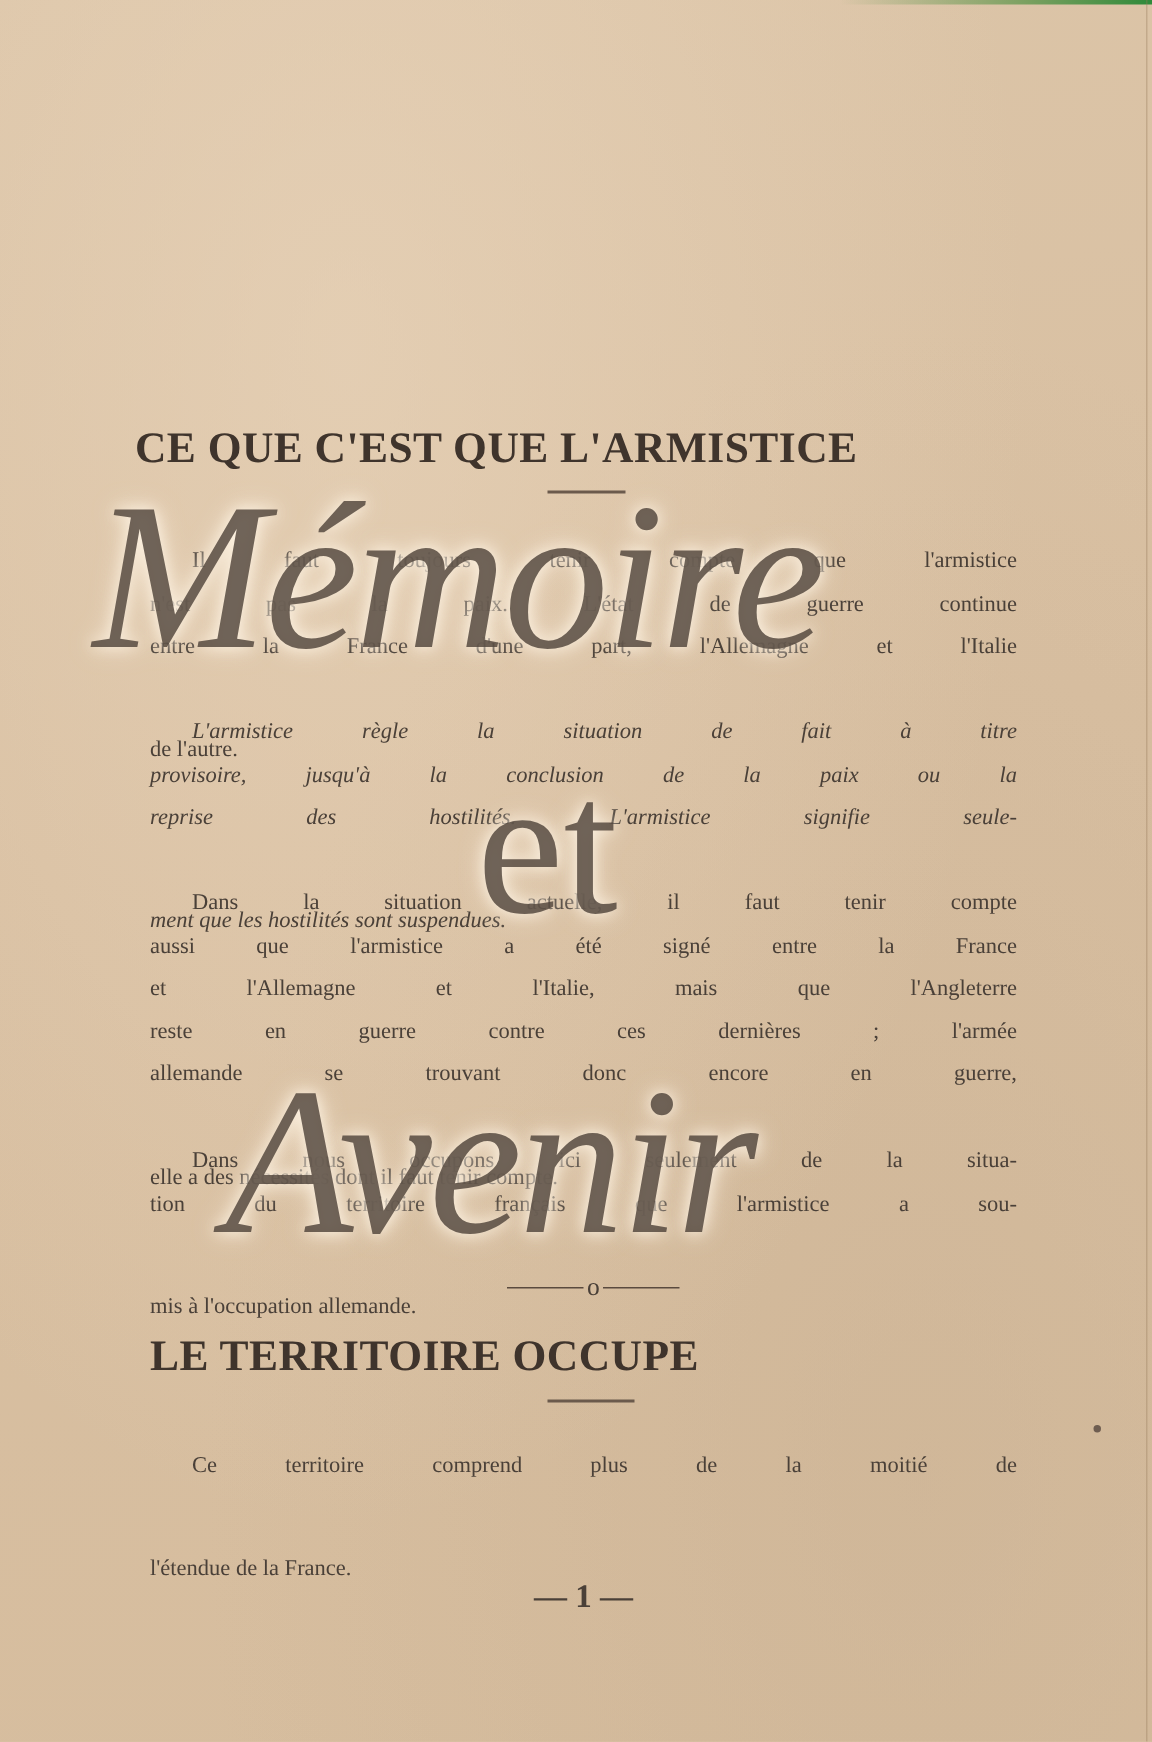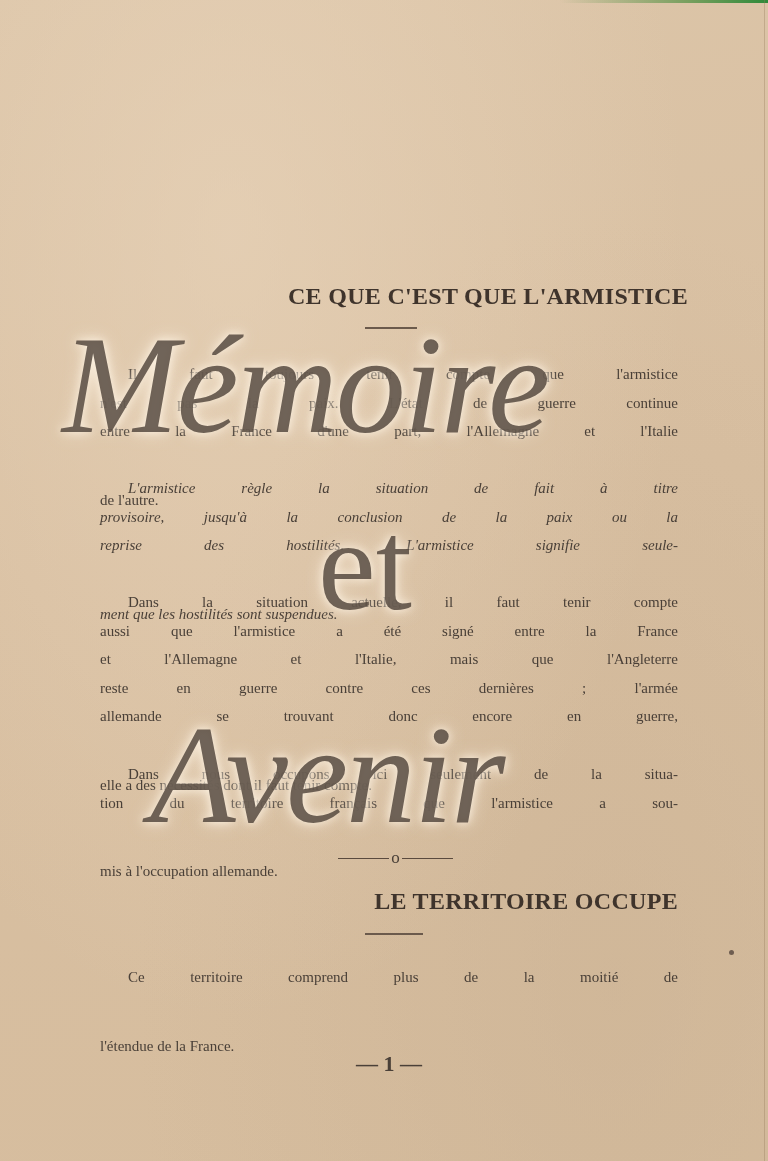--- a/index.html
+++ b/index.html
@@ -40,23 +40,23 @@
       left: 100px;
       top: 0;
       width: 578px;
       font-family: "Liberation Serif", "DejaVu Serif", serif;
       color: #4a4038;
     }
     .heading {
       position: absolute;
       left: 0;
       width: 578px;
-      text-align: right;
+      text-align: left;
       font-weight: bold;
-      font-size: 24px;
+      font-size: 29px;
       letter-spacing: 0.3px;
       color: #3f342c;
       font-family: Liberation Serif, serif;
     }
     .h1 { top: 283px; left: -10px; width: 598px; }
     .h2 { top: 888px; }
     .rule {
       position: absolute;
       height: 2px;
       background: #6b5a4c;

